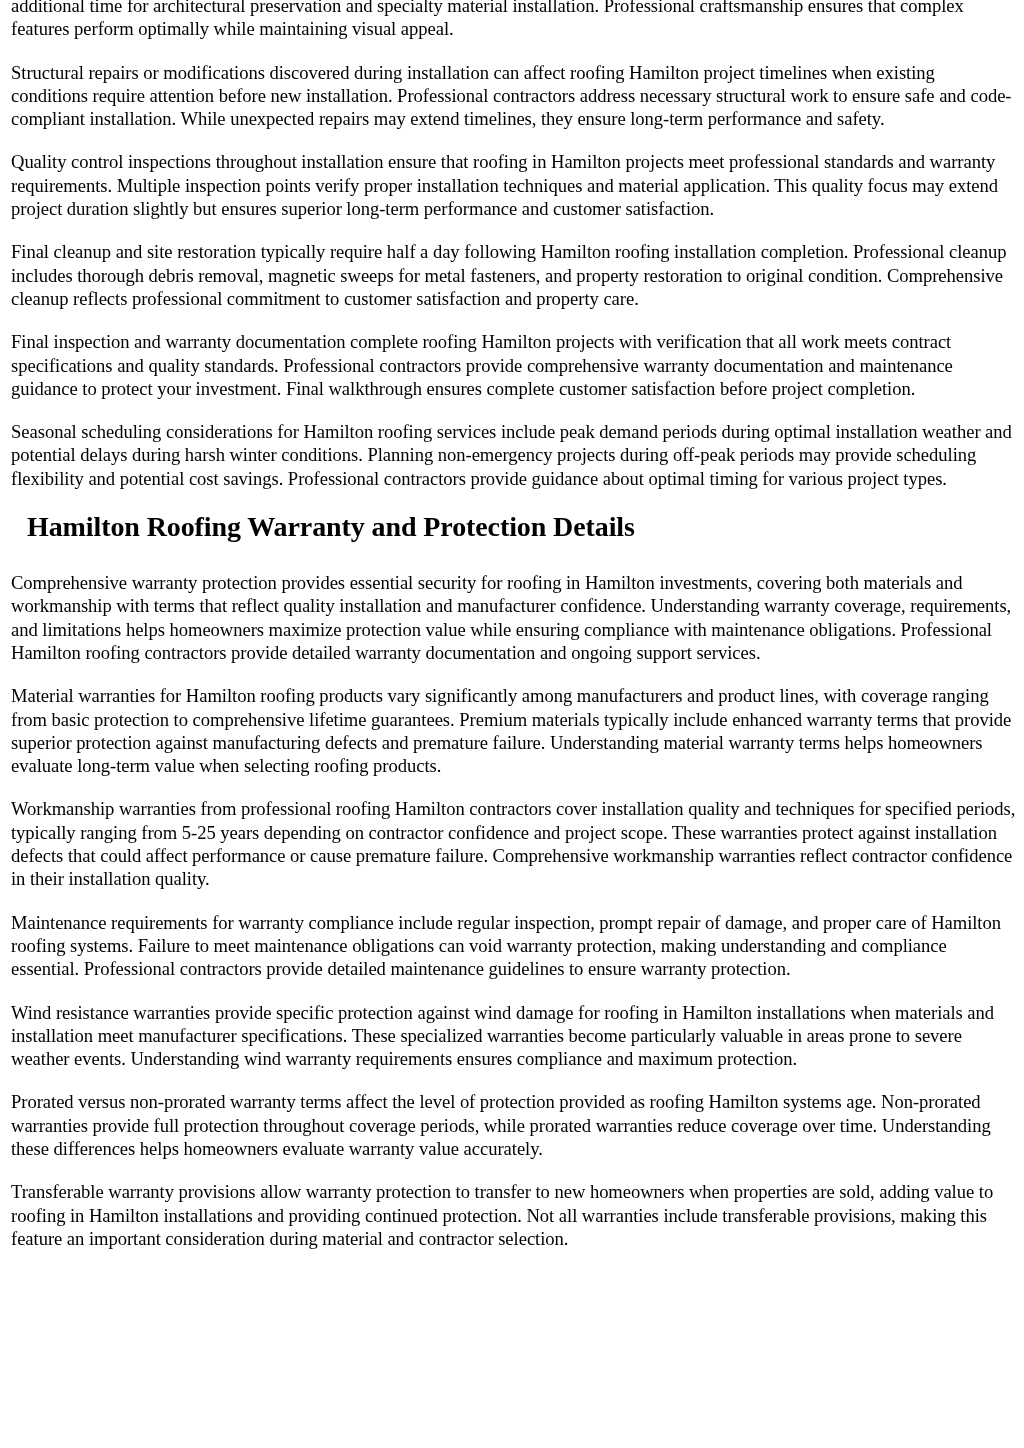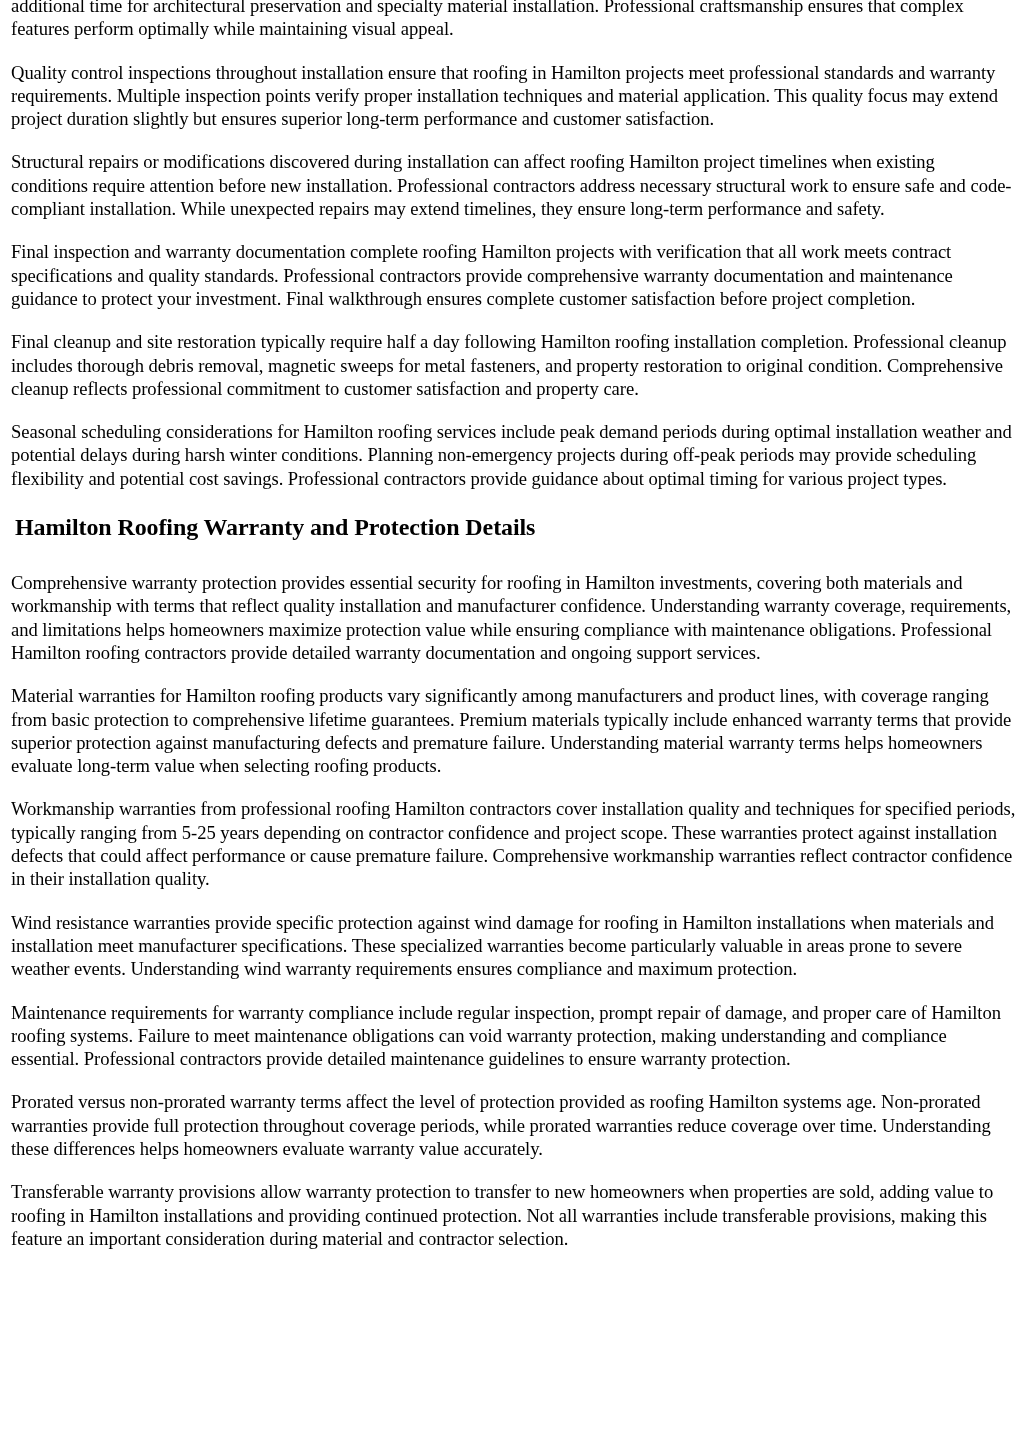--- a/index.html
+++ b/index.html
@@ -19,45 +19,45 @@
       padding: 0 8px 0 11px;
       margin-top: -6px;
     }
     p {
       font-size: 18.6px;
       line-height: 23.3px;
       margin: 0 0 20px 0;
       letter-spacing: -0.05px;
     }
     h2 {
-      font-size: 24px;
+      font-size: 28px;
       line-height: 34px;
       font-weight: bold;
-      margin: 14px 0 27px 4px;
+      margin: 14px 0 27px 16px;
       letter-spacing: -0.1px;
     }
   </style>
 </head>
 <body>
 
 <div class="page">
 
   <section>
     <p>additional time for architectural preservation and specialty material installation. Professional craftsmanship ensures that complex features perform optimally while maintaining visual appeal.</p>
+    <p>Structural repairs or modifications discovered during installation can affect roofing Hamilton project timelines when existing conditions require attention before new installation. Professional contractors address necessary structural work to ensure safe and code-compliant installation. While unexpected repairs may extend timelines, they ensure long-term performance and safety.</p>
     <p>Quality control inspections throughout installation ensure that roofing in Hamilton projects meet professional standards and warranty requirements. Multiple inspection points verify proper installation techniques and material application. This quality focus may extend project duration slightly but ensures superior long-term performance and customer satisfaction.</p>
-    <p>Structural repairs or modifications discovered during installation can affect roofing Hamilton project timelines when existing conditions require attention before new installation. Professional contractors address necessary structural work to ensure safe and code-compliant installation. While unexpected repairs may extend timelines, they ensure long-term performance and safety.</p>
+    <p>Final cleanup and site restoration typically require half a day following Hamilton roofing installation completion. Professional cleanup includes thorough debris removal, magnetic sweeps for metal fasteners, and property restoration to original condition. Comprehensive cleanup reflects professional commitment to customer satisfaction and property care.</p>
     <p>Final inspection and warranty documentation complete roofing Hamilton projects with verification that all work meets contract specifications and quality standards. Professional contractors provide comprehensive warranty documentation and maintenance guidance to protect your investment. Final walkthrough ensures complete customer satisfaction before project completion.</p>
-    <p>Final cleanup and site restoration typically require half a day following Hamilton roofing installation completion. Professional cleanup includes thorough debris removal, magnetic sweeps for metal fasteners, and property restoration to original condition. Comprehensive cleanup reflects professional commitment to customer satisfaction and property care.</p>
     <p>Seasonal scheduling considerations for Hamilton roofing services include peak demand periods during optimal installation weather and potential delays during harsh winter conditions. Planning non-emergency projects during off-peak periods may provide scheduling flexibility and potential cost savings. Professional contractors provide guidance about optimal timing for various project types.</p>
   </section>
 
   <section>
     <h2>Hamilton Roofing Warranty and Protection Details</h2>
     <p>Comprehensive warranty protection provides essential security for roofing in Hamilton investments, covering both materials and workmanship with terms that reflect quality installation and manufacturer confidence. Understanding warranty coverage, requirements, and limitations helps homeowners maximize protection value while ensuring compliance with maintenance obligations. Professional Hamilton roofing contractors provide detailed warranty documentation and ongoing support services.</p>
     <p>Material warranties for Hamilton roofing products vary significantly among manufacturers and product lines, with coverage ranging from basic protection to comprehensive lifetime guarantees. Premium materials typically include enhanced warranty terms that provide superior protection against manufacturing defects and premature failure. Understanding material warranty terms helps homeowners evaluate long-term value when selecting roofing products.</p>
     <p>Workmanship warranties from professional roofing Hamilton contractors cover installation quality and techniques for specified periods, typically ranging from 5-25 years depending on contractor confidence and project scope. These warranties protect against installation defects that could affect performance or cause premature failure. Comprehensive workmanship warranties reflect contractor confidence in their installation quality.</p>
+    <p>Maintenance requirements for warranty compliance include regular inspection, prompt repair of damage, and proper care of Hamilton roofing systems. Failure to meet maintenance obligations can void warranty protection, making understanding and compliance essential. Professional contractors provide detailed maintenance guidelines to ensure warranty protection.</p>
     <p>Wind resistance warranties provide specific protection against wind damage for roofing in Hamilton installations when materials and installation meet manufacturer specifications. These specialized warranties become particularly valuable in areas prone to severe weather events. Understanding wind warranty requirements ensures compliance and maximum protection.</p>
-    <p>Maintenance requirements for warranty compliance include regular inspection, prompt repair of damage, and proper care of Hamilton roofing systems. Failure to meet maintenance obligations can void warranty protection, making understanding and compliance essential. Professional contractors provide detailed maintenance guidelines to ensure warranty protection.</p>
     <p>Prorated versus non-prorated warranty terms affect the level of protection provided as roofing Hamilton systems age. Non-prorated warranties provide full protection throughout coverage periods, while prorated warranties reduce coverage over time. Understanding these differences helps homeowners evaluate warranty value accurately.</p>
     <p>Transferable warranty provisions allow warranty protection to transfer to new homeowners when properties are sold, adding value to roofing in Hamilton installations and providing continued protection. Not all warranties include transferable provisions, making this feature an important consideration during material and contractor selection.</p>
   </section>
 
 </div>
 
 </body></html>

